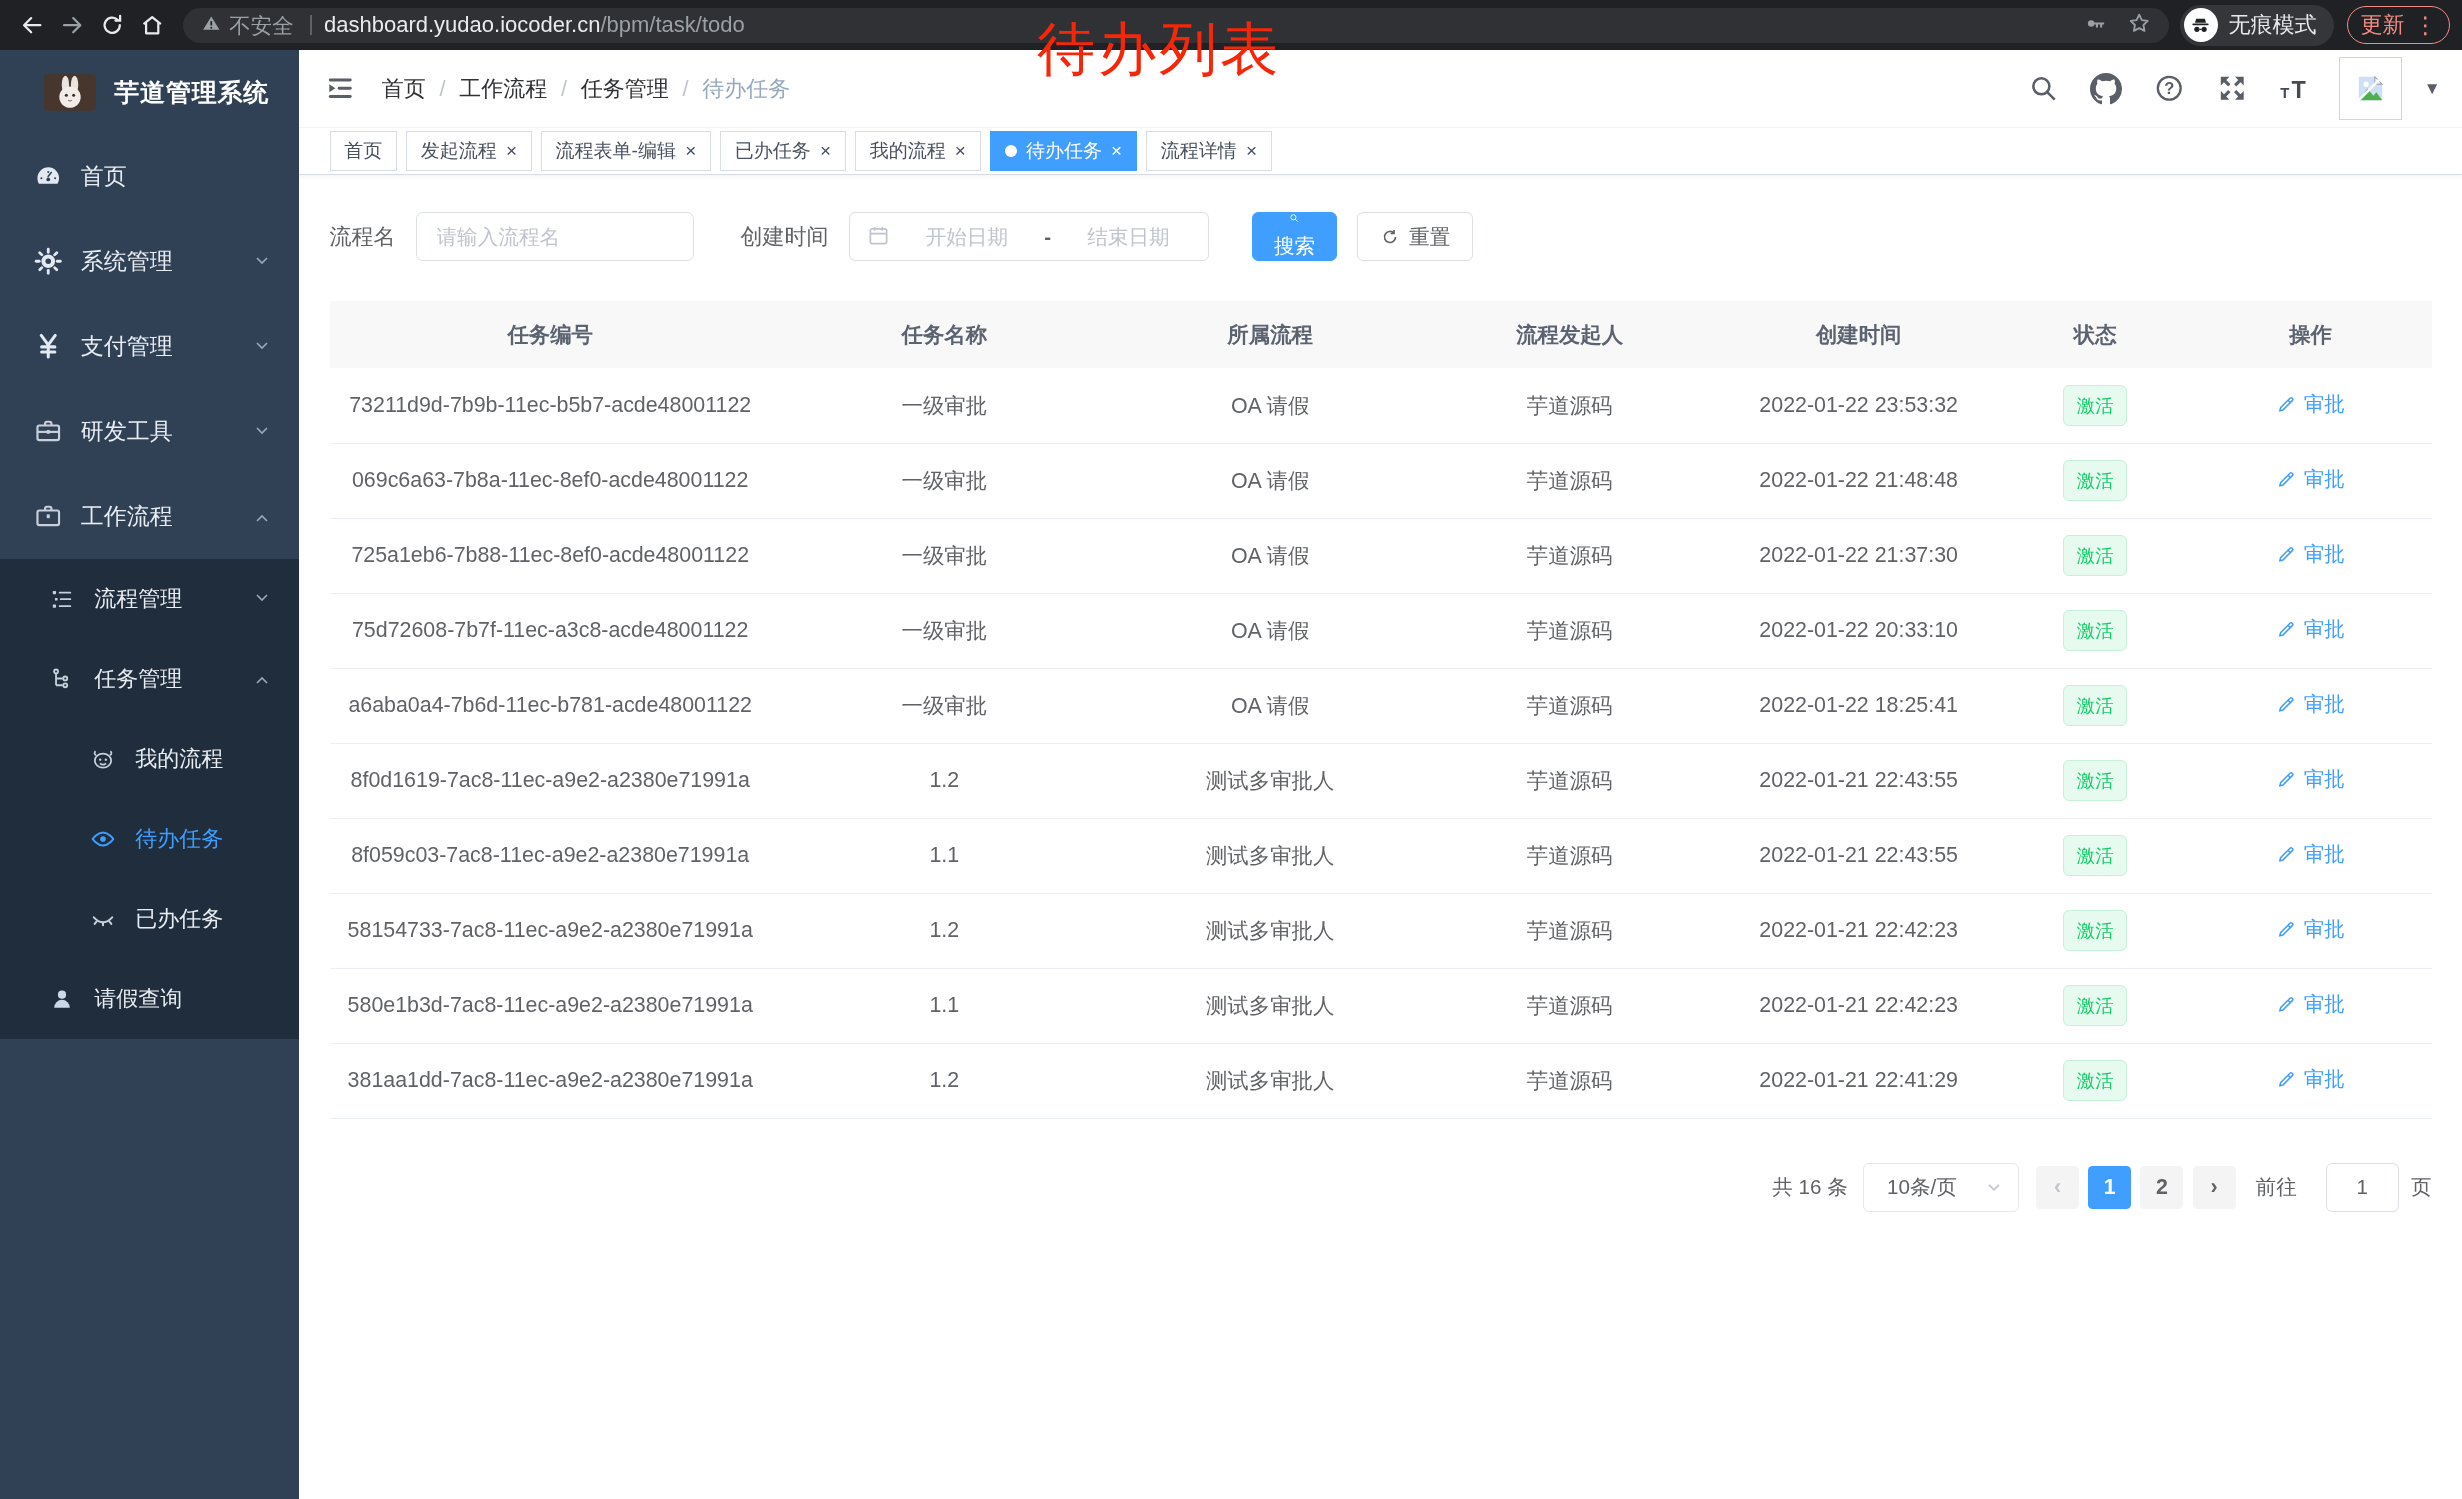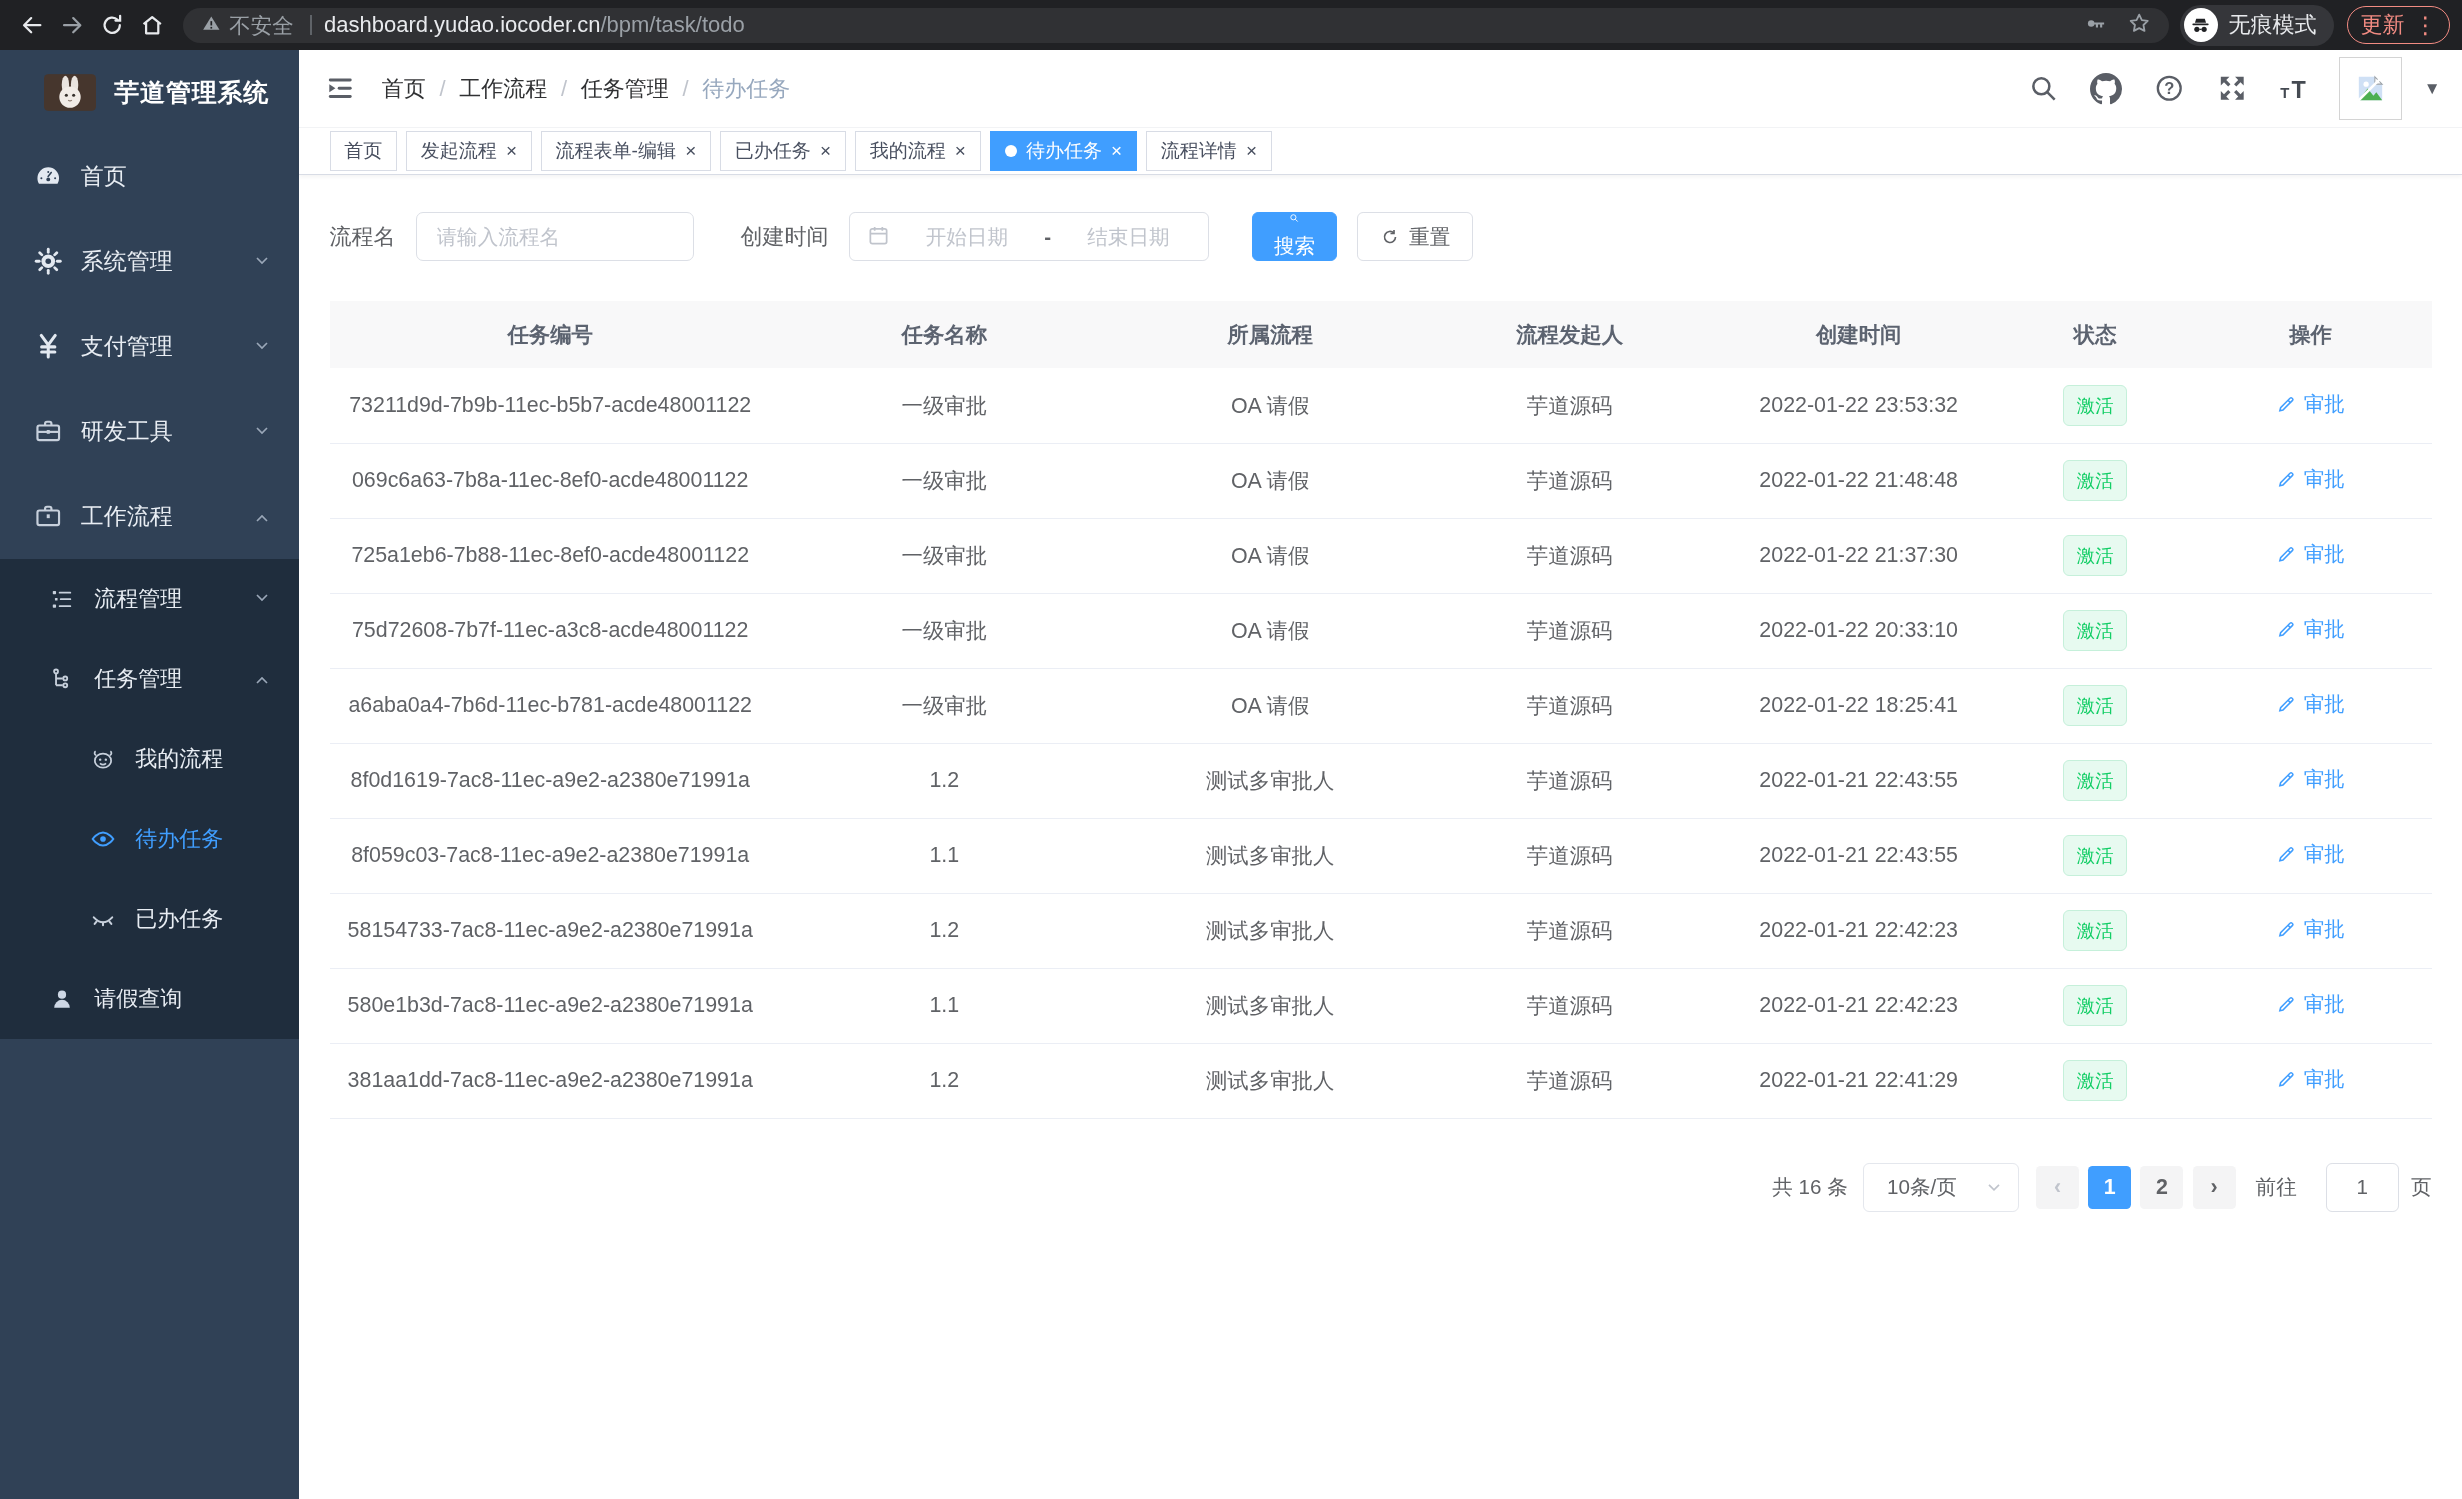--- a/index.html
+++ b/index.html
@@ -667,14 +667,15 @@
           <span class="pbtn">›</span>
           <span class="pg-goto-label">前往</span>
           <input class="goto-input" type="text" value="1" style="">
           <span>页</span>
         </div>
 
       </div>
     </main>
   </div>
 
+  <div class="annotation">待办列表</div>
 </div>
 
 
 </body></html>

